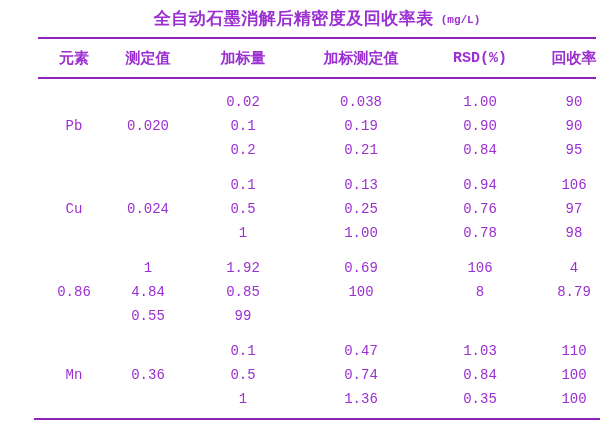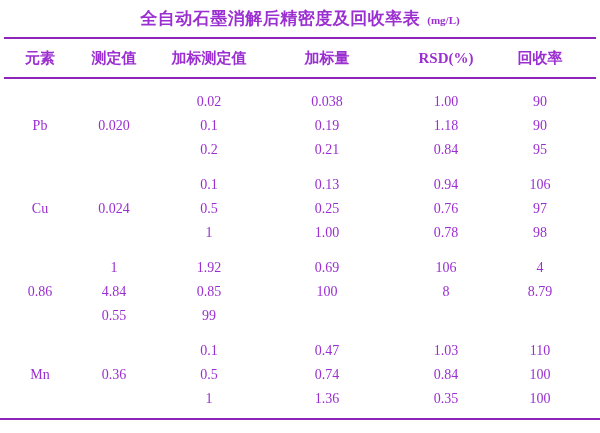--- a/index.html
+++ b/index.html
@@ -6,23 +6,24 @@
     --text: #9B2FD1;
     --rule: #8E24B8;
     --bg: #FFFFFF;
   }
   * { margin: 0; padding: 0; box-sizing: border-box; }
   html, body { background: #fff; }
   .page {
     width: 600px;
     height: 433px;
     background: var(--bg);
-    font-family: Liberation Serif, serif;
+    font-family: Liberation Mono, monospace;
     color: var(--text);
     overflow: hidden;
+    padding-left: 34px;
   }
   .title-bar {
     height: 37px;
     display: flex;
     align-items: center;
     justify-content: center;
     gap: 7px;
   }
   .title-main {
     font-size: 17px;
@@ -79,40 +80,40 @@
   <div class="title-bar">
     <span class="title-main">全自动石墨消解后精密度及回收率表</span>
     <span class="title-unit">(mg/L)</span>
   </div>
 
   <div class="rule"></div>
 
   <div class="grid header-row">
     <div class="cell">元素</div>
     <div class="cell">测定值</div>
+    <div class="cell">加标量</div>
     <div class="cell">加标测定值</div>
-    <div class="cell">加标量</div>
     <div class="cell">RSD(%)</div>
     <div class="cell">回收率</div>
   </div>
 
   <div class="rule"></div>
 
   <div class="table-body">
 
     <div class="grid group">
       <div class="cell span3">Pb</div>
       <div class="cell span3">0.020</div>
       <div class="cell">0.02</div>
       <div class="cell">0.038</div>
       <div class="cell">1.00</div>
       <div class="cell">90</div>
       <div class="cell">0.1</div>
       <div class="cell">0.19</div>
-      <div class="cell">1.18</div>
+      <div class="cell">0.90</div>
       <div class="cell">90</div>
       <div class="cell">0.2</div>
       <div class="cell">0.21</div>
       <div class="cell">0.84</div>
       <div class="cell">95</div>
     </div>
 
     <div class="grid group">
       <div class="cell span3">Cu</div>
       <div class="cell span3">0.024</div>

